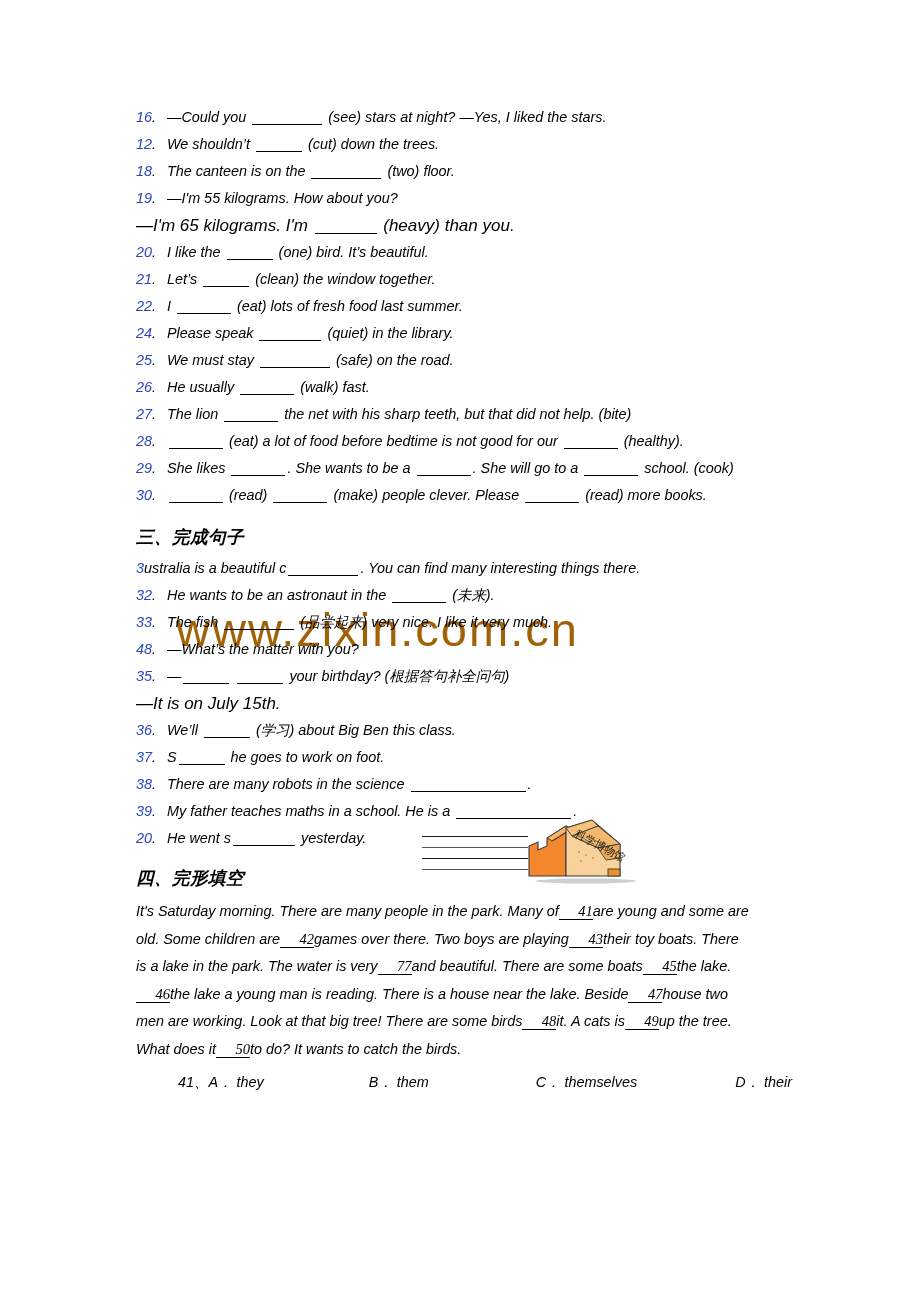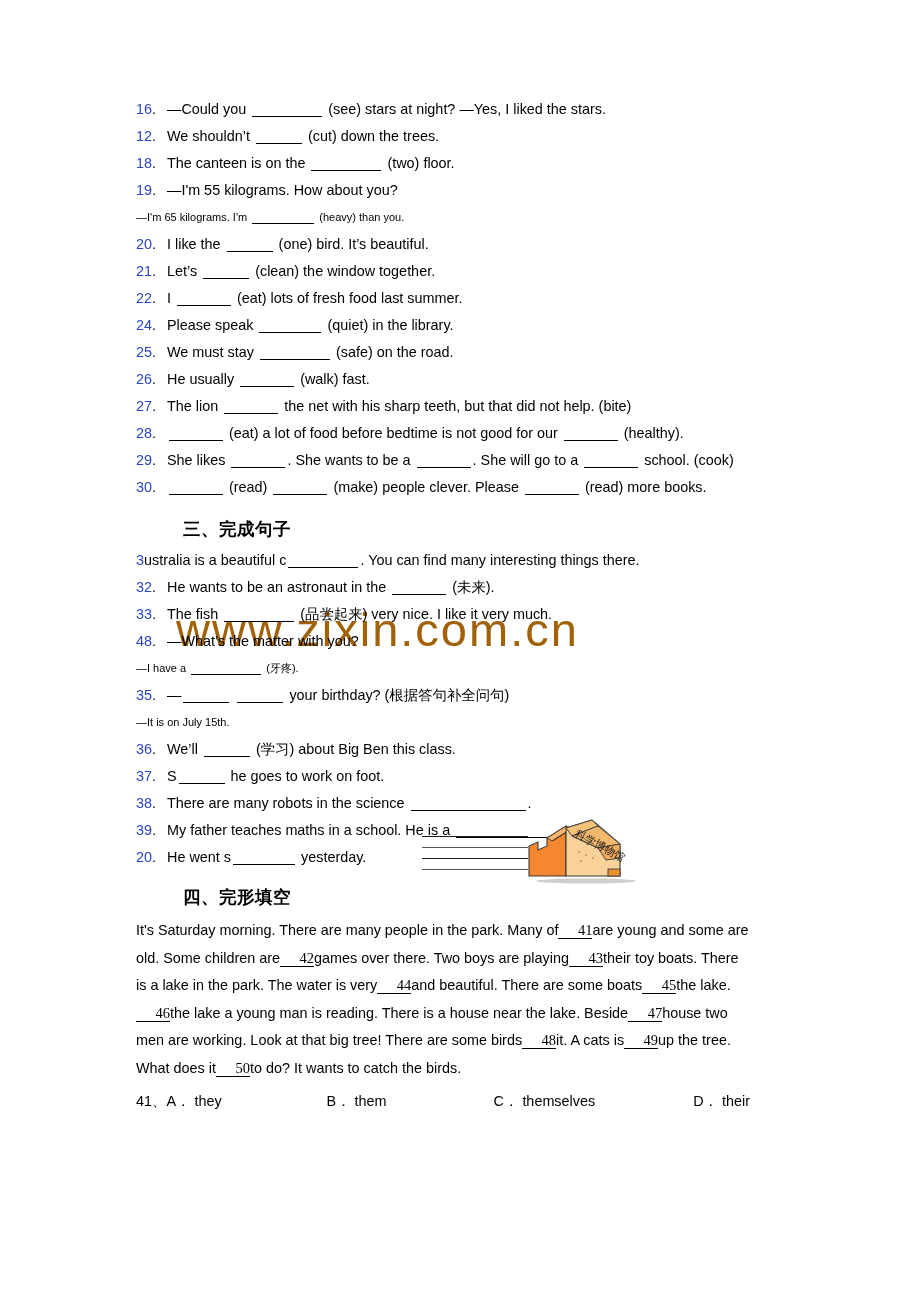--- a/index.html
+++ b/index.html
@@ -18,22 +18,23 @@
   .page {
     position: absolute;
     left: 0; top: 0;
     width: 920px;
     height: 1302px;
     background: #fff;
   }
   .content {
     position: absolute;
     left: 136px;
-    top: 96px;
+    top: 104px;
     width: 656px;
+    font-style: italic;
   }
 
   
   .watermark {
     position: absolute;
     left: 176px;
     top: 602px;
     width: 530px;
     font-size: 47px;
     letter-spacing: 2px;
@@ -63,21 +64,21 @@
   
   .num-col {
     display: inline-block;
     min-width: 31px;
   }
 
   
   .cont {
     position: relative;
     z-index: 2;
-    font-size: 11px;
+    font-size: 17px;
     line-height: 27px;
     white-space: nowrap;
   }
 
   
   .bl {
     display: inline-block;
     border-bottom: 1.2px solid #000;
     vertical-align: -3px;
     height: 11px;
@@ -92,21 +93,20 @@
 
   
   .heading {
     position: relative;
     z-index: 2;
     font-size: 17.5px;
     font-weight: bold;
     color: #000;
     font-family: "DejaVu Sans", "Liberation Sans", sans-serif;
     letter-spacing: 0.5px;
-    margin-left: 47px;
   }
 
   
   .cloze {
     position: relative;
     z-index: 2;
     font-size: 14.4px;
     line-height: 27.5px;
     color: #000;
     white-space: nowrap;
@@ -123,20 +123,21 @@
   }
 
   
   .options {
     position: relative;
     z-index: 2;
     font-size: 14.4px;
     line-height: 24px;
     white-space: nowrap;
     color: #000;
+    text-align: right;
   }
   .opt {
     display: inline-block;
   }
 
   
   .museum-wrap {
     position: absolute;
     left: 526px;
     top: 814px;
@@ -189,36 +190,35 @@
         <div class="qline"><span class="num-col"><span class="qnum">30</span><span class="dot">.</span></span><span class="qbody"><span class="bl w6"></span> (read) <span class="bl w6"></span> (make) people clever. Please <span class="bl w6"></span> (read) more books.</span></div>
       </div>
 
     <div class="heading" style="margin-top:16px;margin-bottom:6px;">三、完成句子</div>
 
     <div id="sec-complete">
         <div class="qline"><span class="" style="min-width: 0px;"><span class="qnum">3</span></span><span class="qbody">ustralia is a beautiful c<span class="bl w8"></span>. You can find many interesting things there.</span></div>
         <div class="qline"><span class="num-col"><span class="qnum">32</span><span class="dot">.</span></span><span class="qbody">He wants to be an astronaut in the <span class="bl w6"></span> (未来).</span></div>
         <div class="qline"><span class="num-col"><span class="qnum">33</span><span class="dot">.</span></span><span class="qbody">The fish <span class="bl w8"></span> (品尝起来) very nice. I like it very much.</span></div>
         <div class="qline"><span class="num-col"><span class="qnum">48</span><span class="dot">.</span></span><span class="qbody">—What’s the matter with you?</span></div>
-        <div class="cont"><span class="qbody">—I have a <span class="bl w8"></span> (牙疼).</span></div>
         <div class="qline"><span class="num-col"><span class="qnum">35</span><span class="dot">.</span></span><span class="qbody">—<span class="bl w5"></span> <span class="bl w5"></span> your birthday? (根据答句补全问句)</span></div>
         <div class="cont"><span class="qbody">—It is on July 15th.</span></div>
         <div class="qline"><span class="num-col"><span class="qnum">36</span><span class="dot">.</span></span><span class="qbody">We’ll <span class="bl w5"></span> (学习) about Big Ben this class.</span></div>
         <div class="qline"><span class="num-col"><span class="qnum">37</span><span class="dot">.</span></span><span class="qbody">S<span class="bl w5"></span> he goes to work on foot.</span></div>
         <div class="qline"><span class="num-col"><span class="qnum">38</span><span class="dot">.</span></span><span class="qbody">There are many robots in the science <span class="bl w13"></span>.</span></div>
         <div class="qline"><span class="num-col"><span class="qnum">39</span><span class="dot">.</span></span><span class="qbody">My father teaches maths in a school. He is a <span class="bl w13"></span>.</span></div>
         <div class="qline"><span class="num-col"><span class="qnum">20</span><span class="dot">.</span></span><span class="qbody">He went s<span class="bl w7"></span> yesterday.</span></div>
       </div>
 
     <div class="heading" style="margin-top:14px;margin-bottom:8px;">四、完形填空</div>
 
     <div id="sec-cloze">
         <div class="cloze">It's Saturday morning. There are many people in the park. Many of<span class="cb">41</span>are young and some are</div>
         <div class="cloze">old. Some children are<span class="cb">42</span>games over there. Two boys are playing<span class="cb">43</span>their toy boats. There</div>
-        <div class="cloze">is a lake in the park. The water is very<span class="cb">44</span>and beautiful. There are some boats<span class="cb">45</span>the lake.</div>
+        <div class="cloze">is a lake in the park. The water is very<span class="cb">77</span>and beautiful. There are some boats<span class="cb">45</span>the lake.</div>
         <div class="cloze"><span class="cb">46</span>the lake a young man is reading. There is a house near the lake. Beside<span class="cb">47</span>house two</div>
         <div class="cloze">men are working. Look at that big tree! There are some birds<span class="cb">48</span>it. A cats is<span class="cb">49</span>up the tree.</div>
         <div class="cloze">What does it<span class="cb">50</span>to do? It wants to catch the birds.</div>
       </div>
 
     <div class="options" id="sec-options" style="margin-top:7px;"><span>41、</span><span class="opt">A． they</span><span class="opt" style="margin-left: 105px;">B． them</span><span class="opt" style="margin-left: 107px;">C． themselves</span><span class="opt" style="margin-left: 98px;">D． their</span></div>
 
   </div>
 
   <div class="rules">

